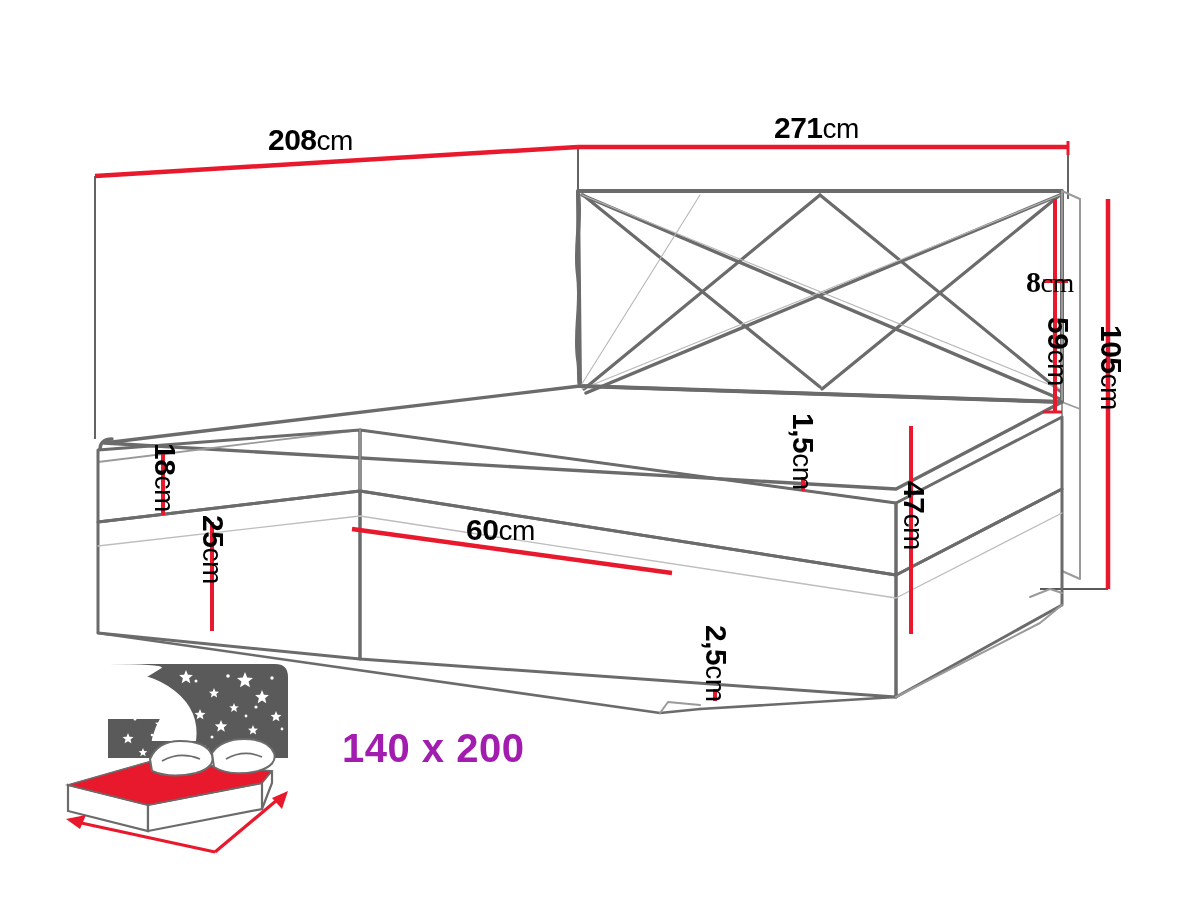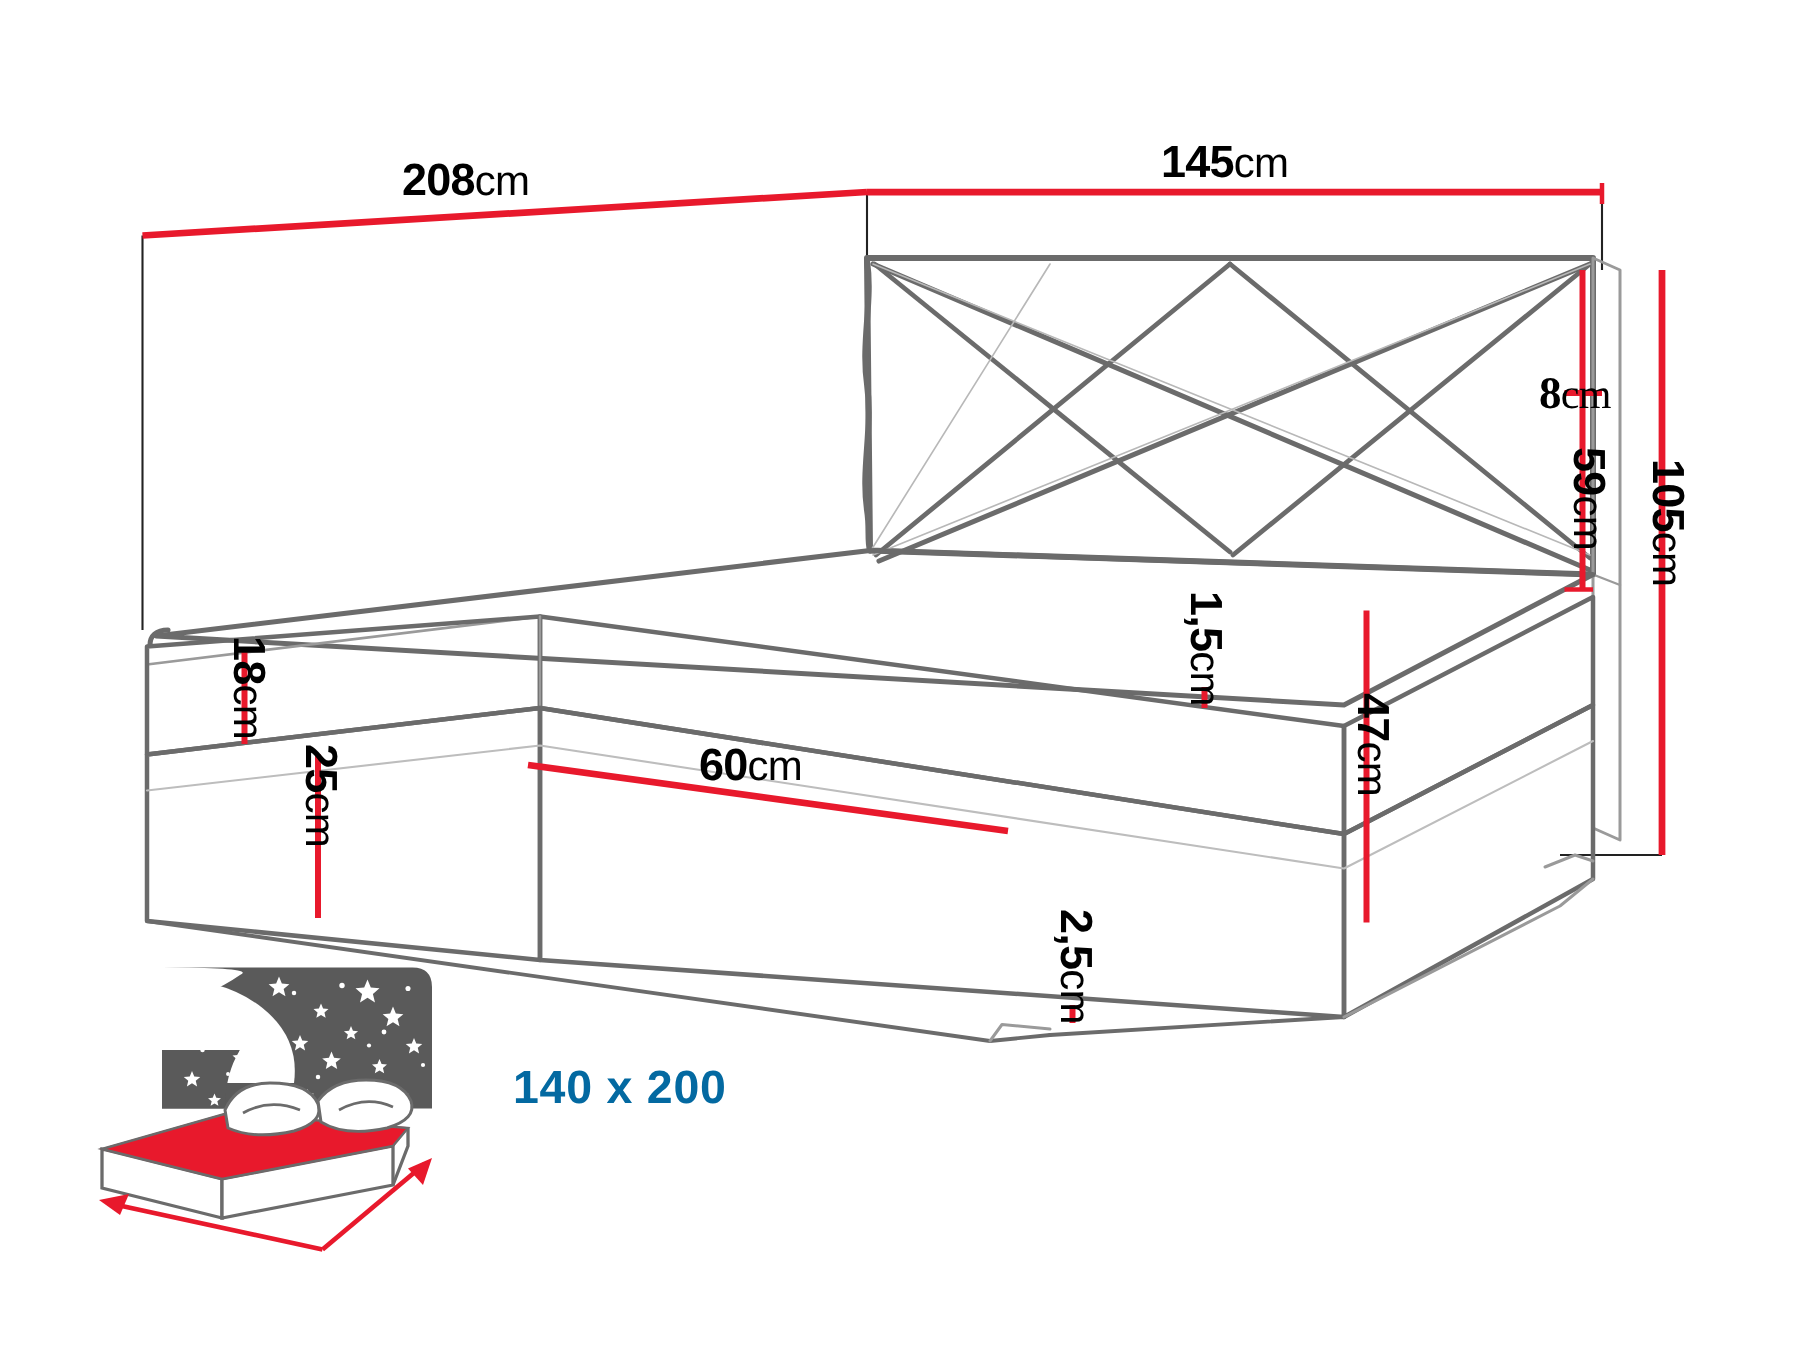--- a/index.html
+++ b/index.html
@@ -12,20 +12,21 @@
     height: 900px;
     font-family: "Liberation Sans", sans-serif;
     overflow: hidden;
     position: relative;
   }
   #stage {
     position: relative;
     width: 1200px;
     height: 792px;
     background: #ffffff;
+    margin-top: 19px;
   }
   svg.drawing {
     position: absolute;
     left: 0;
     top: 0;
     width: 1200px;
     height: 900px;
   }
   .dim-label {
     position: absolute;
@@ -46,22 +47,22 @@
     letter-spacing: -0.5px;
   }
   .rot90 {
     transform: rotate(90deg);
     transform-origin: left top;
   }
   .size-label {
     position: absolute;
     font-family: "Liberation Sans", sans-serif;
     font-weight: bold;
-    font-size: 31px;
-    color: #0369a1;
+    font-size: 40px;
+    color: #a21caf;
     letter-spacing: 0.5px;
     white-space: nowrap;
     user-select: none;
   }
 </style>
 </head>
 <body>
 
 <div id="stage">
 
@@ -220,21 +221,21 @@
       <path d="M 66 800 L 86 796 L 80 810 Z" fill="#e8192c"></path>
       <path d="M 288 772 L 282 790 L 272 779 Z" fill="#e8192c"></path>
     </g>
   </svg>
 
   <div class="dim-label" style="left:268px; top:106px;">
     <span class="num">208</span><span class="unit">cm</span>
   </div>
 
   <div class="dim-label" style="left:774px; top:94px;">
-    <span class="num">145</span><span class="unit">cm</span>
+    <span class="num">271</span><span class="unit">cm</span>
   </div>
 
   <div class="dim-label" style="left:1026px; top:248px;font-family:Liberation Serif, serif;">
     <span class="num">8</span><span class="unit">cm</span>
   </div>
 
   <div class="dim-label rot90" style="left:1073px; top:298px;">
     <span class="num">59</span><span class="unit">cm</span>
   </div>
 

